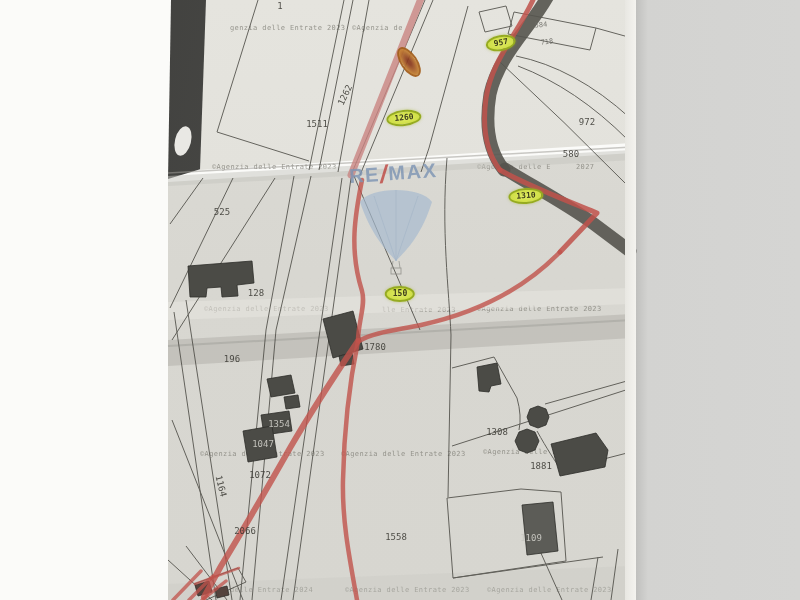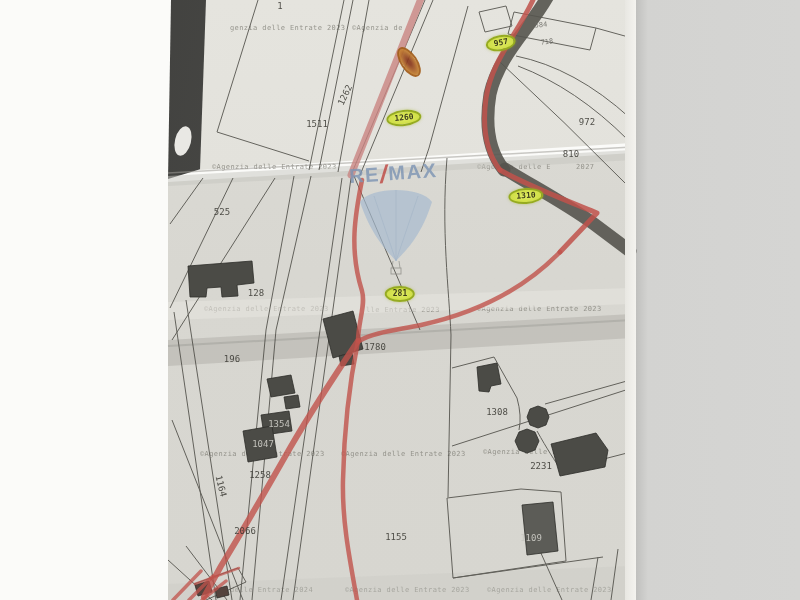--- a/index.html
+++ b/index.html
@@ -61,21 +61,21 @@
   <div class="sheet-upper"></div>
   <div class="sheet-lower"></div>
 
   <div>
     <span class="wm" style="left:230px;top:24px">genzia delle Entrate 2023</span>
     <span class="wm" style="left:352px;top:24px">©Agenzia de</span>
     <span class="wm" style="left:212px;top:163px">©Agenzia delle Entrate 2023</span>
     <span class="wm" style="left:477px;top:163px">©Agenzia delle E</span>
     <span class="wm" style="left:576px;top:163px">2027</span>
     <span class="wm" style="left:204px;top:305px">©Agenzia delle Entrate 2023</span>
-    <span class="wm" style="left:366px;top:306px">lle Entrate 2023</span>
+    <span class="wm" style="left:382px;top:306px">lle Entrate 2023</span>
     <span class="wm" style="left:477px;top:305px">©Agenzia delle Entrate 2023</span>
     <span class="wm" style="left:200px;top:450px">©Agenzia delle Entrate 2023</span>
     <span class="wm" style="left:341px;top:450px">©Agenzia delle Entrate 2023</span>
     <span class="wm" style="left:483px;top:448px">©Agenzia delle Entrate 2023</span>
     <span class="wm" style="left:230px;top:586px">delle Entrate 2024</span>
     <span class="wm" style="left:345px;top:586px">©Agenzia delle Entrate 2023</span>
     <span class="wm" style="left:487px;top:586px">©Agenzia delle Entrate 2023</span>
   </div>
 
   <svg class="svg-layer" viewBox="0 0 800 600">
@@ -163,40 +163,40 @@
   </svg>
 
   <div>
     <span class="lbl" style="left:280px;top:6px">1</span>
     <span class="lbl" style="left:222px;top:212px">525</span>
     <span class="lbl" style="left:317px;top:124px">1511</span>
     <span class="lbl" style="left:345px;top:95px;transform:translate(-50%,-50%) rotate(-64deg)">1262</span>
     <span class="lbl lbl-sm" style="left:541px;top:25px;transform:translate(-50%,-50%) rotate(-4deg)">584</span>
     <span class="lbl lbl-sm" style="left:547px;top:42px;transform:translate(-50%,-50%) rotate(-6deg)">718</span>
     <span class="lbl" style="left:587px;top:122px">972</span>
-    <span class="lbl" style="left:571px;top:154px">810</span>
+    <span class="lbl" style="left:571px;top:154px">580</span>
     <span class="lbl" style="left:256px;top:293px">128</span>
     <span class="lbl" style="left:232px;top:359px">196</span>
     <span class="lbl" style="left:375px;top:347px">1780</span>
-    <span class="lbl" style="left:497px;top:412px">1308</span>
-    <span class="lbl" style="left:541px;top:466px">2231</span>
+    <span class="lbl" style="left:497px;top:432px">1308</span>
+    <span class="lbl" style="left:541px;top:466px">1881</span>
     <span class="lbl lbl-light" style="left:279px;top:424px">1354</span>
     <span class="lbl lbl-light" style="left:263px;top:444px">1047</span>
-    <span class="lbl" style="left:260px;top:475px">1258</span>
+    <span class="lbl" style="left:260px;top:475px">1072</span>
     <span class="lbl" style="left:221px;top:486px;transform:translate(-50%,-50%) rotate(76deg)">1164</span>
     <span class="lbl" style="left:245px;top:531px">2066</span>
-    <span class="lbl" style="left:396px;top:537px">1155</span>
+    <span class="lbl" style="left:396px;top:537px">1558</span>
     <span class="lbl lbl-light" style="left:531px;top:538px">1109</span>
   </div>
 
   <div>
     <span class="hl" style="left:501px;top:43px;transform:translate(-50%,-50%) rotate(-10deg)">957</span>
     <span class="hl" style="left:404px;top:118px;transform:translate(-50%,-50%) rotate(-6deg)">1260</span>
     <span class="hl" style="left:526px;top:196px;transform:translate(-50%,-50%) rotate(-4deg)">1310</span>
-    <span class="hl" style="left:400px;top:294px">281</span>
+    <span class="hl" style="left:400px;top:294px">150</span>
     <span class="hl-orange" style="left:409px;top:62px"></span>
   </div>
 
   <div class="remax">
     <span class="blue">RE</span><span class="red">/</span><span class="blue">MAX</span>
   </div>
   <svg class="balloon" width="92" height="92" viewBox="0 0 92 92">
     <path d="M10,18 C20,2 72,2 82,18 C70,56 52,70 46,77 C40,70 22,54 10,18 Z" fill="#a6bacf" opacity="0.85"></path>
     <path d="M46,77 L24,12 M46,77 L46,6 M46,77 L68,12" stroke="#93a9c2" stroke-width="1" fill="none" opacity="0.55"></path>
     <path d="M43,77 L42,84 M49,77 L50,84" stroke="#8a8a84" stroke-width="0.8"></path>

